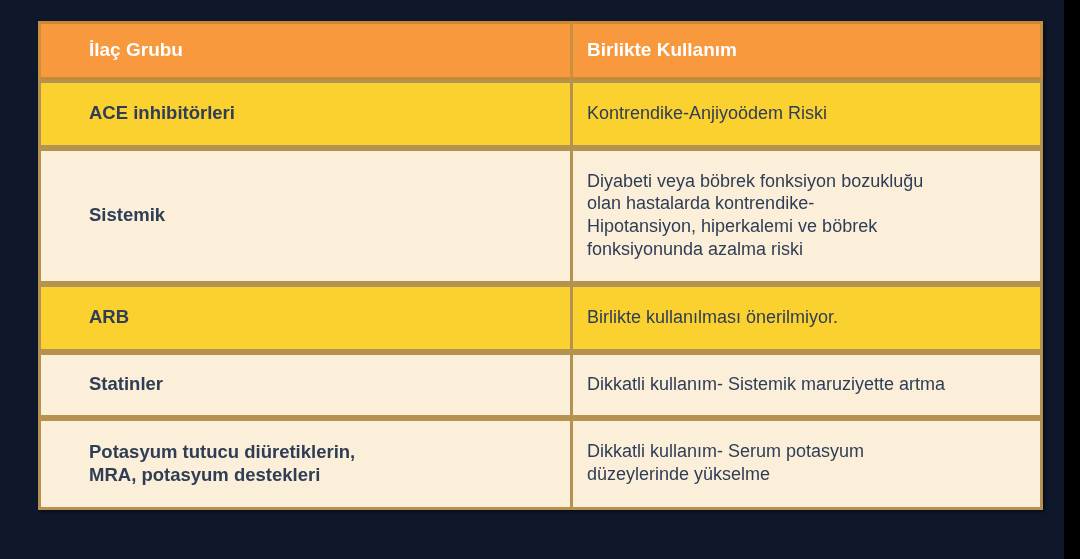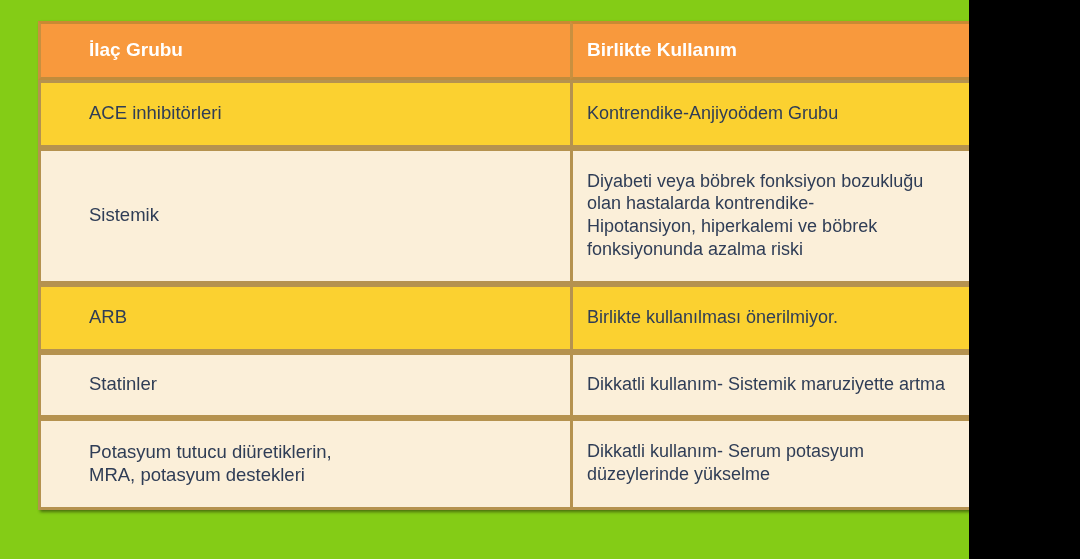--- a/index.html
+++ b/index.html
@@ -3,23 +3,23 @@
 <meta charset="utf-8">
 <title>Ilac Etkilesim Tablosu</title>
 <style>
   html, body {
     margin: 0;
     padding: 0;
     background: #000000;
   }
   #screen {
     position: relative;
-    width: 969px;
+    width: 1064px;
     height: 559px;
-    background: #84cc16;
+    background: #0f172a;
     overflow: hidden;
     font-family: "Liberation Sans", "DejaVu Sans", sans-serif;
   }
 
   
   #drug-table {
     position: absolute;
     left: 38px;
     top: 21px;
     width: 1005px;
@@ -60,21 +60,21 @@
   #drug-table tr.header-row td.col-right {
     border-right-color: #c9903f;
   }
 
   
   #drug-table tr.body-row td {
     color: #2f3d56;
     font-size: 18px;
   }
   #drug-table tr.body-row td.col-left {
-    font-weight: normal;
+    font-weight: bold;
     font-size: 18.5px;
   }
   #drug-table tr.body-row td.col-right {
     font-weight: normal;
   }
   #drug-table tr.tone-yellow td { background: #fbd130; }
   #drug-table tr.tone-cream  td { background: #fbefd9; }
 
   
   tr.r-ace td      { height: 42px; }
@@ -100,21 +100,21 @@
     <thead>
       <tr class="header-row">
         <td class="col-left">İlaç Grubu</td>
         <td class="col-right">Birlikte Kullanım</td>
       </tr>
     </thead>
     <tbody>
 
       <tr class="body-row tone-yellow r-ace">
         <td class="col-left">ACE inhibitörleri</td>
-        <td class="col-right multiline">Kontrendike-Anjiyoödem Grubu</td>
+        <td class="col-right multiline">Kontrendike-Anjiyoödem Riski</td>
       </tr>
 
       <tr class="body-row tone-cream r-aliskiren">
         <td class="col-left">Sistemik</td>
         <td class="col-right multiline">Diyabeti veya böbrek fonksiyon bozukluğu
 olan hastalarda kontrendike-
 Hipotansiyon, hiperkalemi ve böbrek
 fonksiyonunda azalma riski</td>
       </tr>
 

